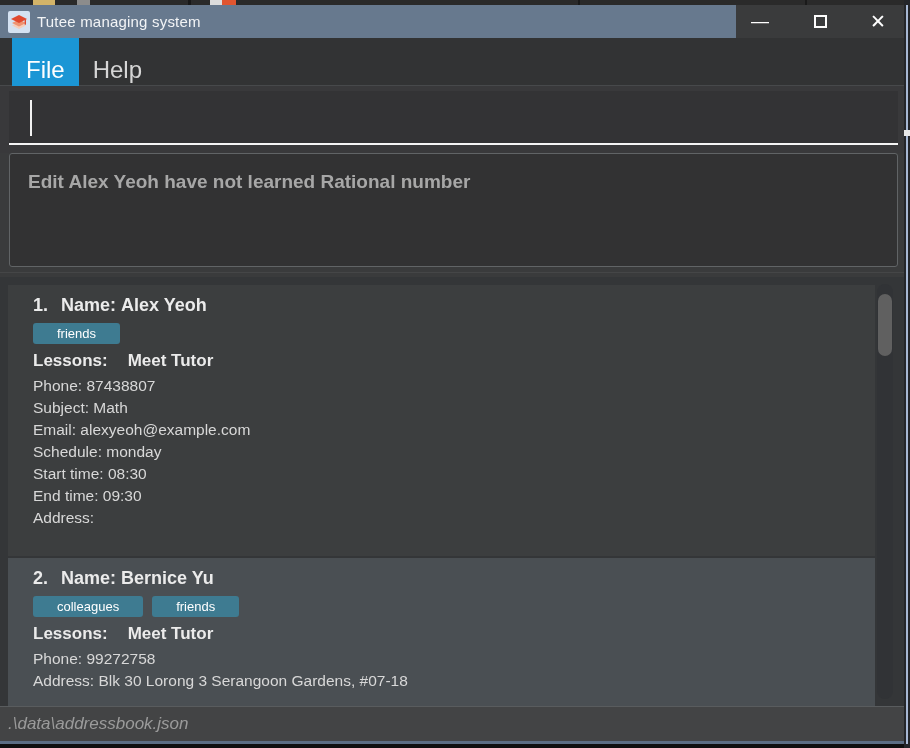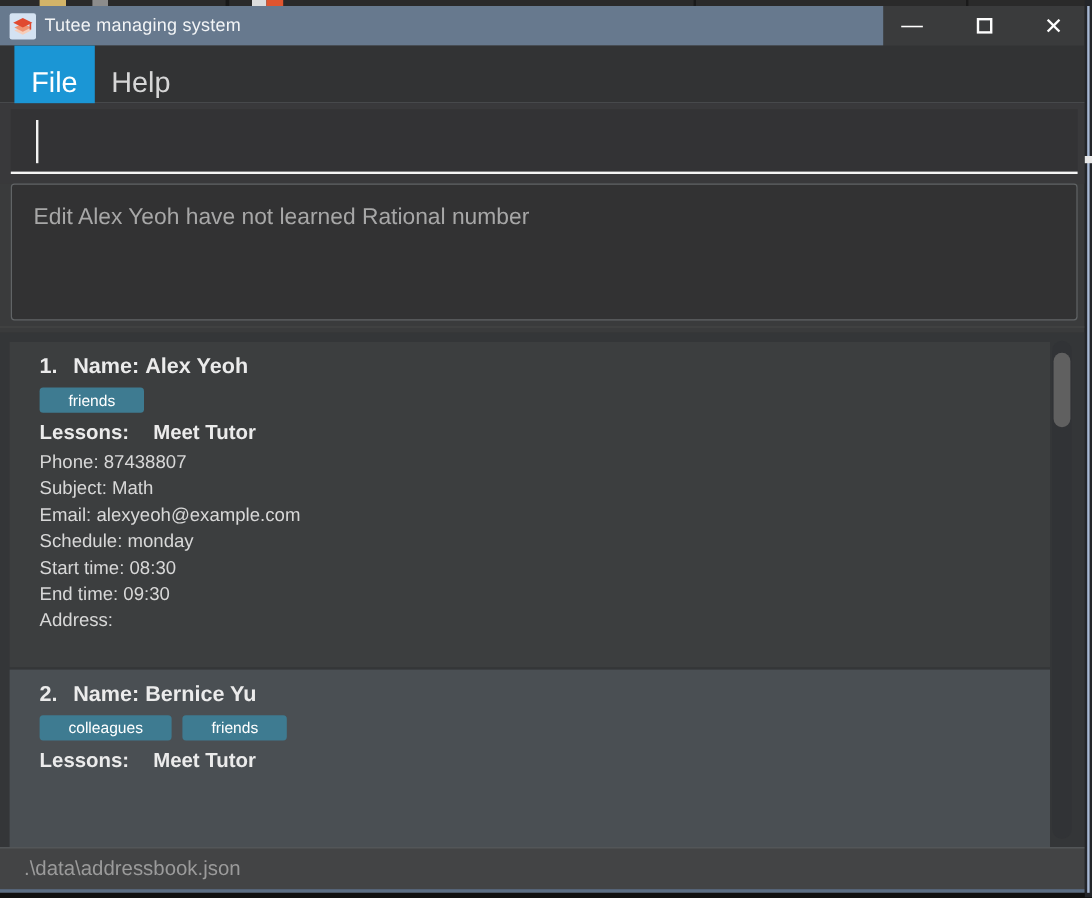--- a/index.html
+++ b/index.html
@@ -41,21 +41,21 @@
   .menu-item { height: 63px; display: flex; align-items: center; justify-content: center; font-size: 24px; color: #d6d6d6; padding: 0 14px; }
   .menu-item.active { background: #1b96d5; color: #ffffff; margin-left: 12px; min-width: 52px; }
 
   
   .command-section { position: absolute; left: 0; top: 81px; width: 904px; height: 67px; background: #39393b; }
   .command-box { position: absolute; left: 9px; top: 5px; width: 889px; height: 54px; background: #333335; border-bottom: 2px solid #f5f5f5; }
   .caret { position: absolute; left: 21px; top: 9px; width: 2px; height: 36px; background: #f2f2f2; }
 
   
   .result-box { position: absolute; left: 9px; top: 148px; width: 889px; height: 114px; background: #323233; border: 1px solid #616466; border-radius: 3px; }
-  .result-text { padding: 17px 18px; font-size: 19px; color: #a7a7a7; }
+  .result-text { padding: 17px 18px; font-size: 19px; color: #a7a7a7; font-weight: bold; }
 
   .divider { position: absolute; left: 0; top: 267px; width: 904px; height: 1px; background: #454647; }
 
   
   .list-panel { position: absolute; left: 0; top: 272px; width: 904px; height: 429px; background: #343638; overflow: hidden; }
   .card { position: absolute; left: 8px; width: 867px; padding: 10px 10px 0 25px; overflow: hidden; }
   .card-1 { top: 8px; height: 271px; background: #3c3e3f; }
   .card-2 { top: 281px; height: 148px; background: #4a4f53; }
   .name-line { font-size: 18px; font-weight: bold; color: #ebebeb; display: flex; }
   .name-index { width: 28px; }
@@ -65,21 +65,21 @@
   .lessons-value { margin-left: 20px; }
   .details { margin-top: 4px; }
   .detail-line { font-size: 15.5px; color: #d8d8d8; height: 22px; line-height: 22px; }
 
   
   .scrollbar { position: absolute; right: 11px; top: 7px; width: 16px; height: 415px; background: #313336; border-radius: 8px; }
   .scroll-thumb { position: absolute; left: 1px; top: 10px; width: 14px; height: 62px; background: #606060; border-radius: 7px; }
 
   
   .statusbar { position: absolute; left: 0; top: 701px; width: 904px; height: 35px; background: #434445; border-top: 1px solid #595c5e; display: flex; align-items: center; }
-  .status-text { margin-left: 20px; font-size: 17px; color: #9b9b9b; }
+  .status-text { margin-left: 8px; font-size: 17px; color: #9b9b9b; font-style: italic; }
 
   .window-bottom-edge { position: absolute; left: 0; top: 736px; width: 904px; height: 3px; background: #5c6e84; }
 </style>
 </head>
 <body>
 
 <div class="screen">
 
   <div class="top-strip">
     <div class="frag frag-yellow"></div>
@@ -164,20 +164,24 @@
           <span class="name-index">2.</span>
           <span>Name:</span>&nbsp;<span>Bernice Yu</span>
         </div>
         <div class="tag-row">
           <span class="tag">colleagues</span>
           <span class="tag">friends</span>
         </div>
         <div class="lessons-line">
           <span>Lessons:</span><span class="lessons-value">Meet Tutor</span>
         </div>
+        <div class="details">
+          <div class="detail-line">Phone: 99272758</div>
+          <div class="detail-line">Address: Blk 30 Lorong 3 Serangoon Gardens, #07-18</div>
+        </div>
       </div>
 
       <div class="scrollbar">
         <div class="scroll-thumb"></div>
       </div>
     </div>
 
     <div class="statusbar">
       <span class="status-text">.\data\addressbook.json</span>
     </div>

